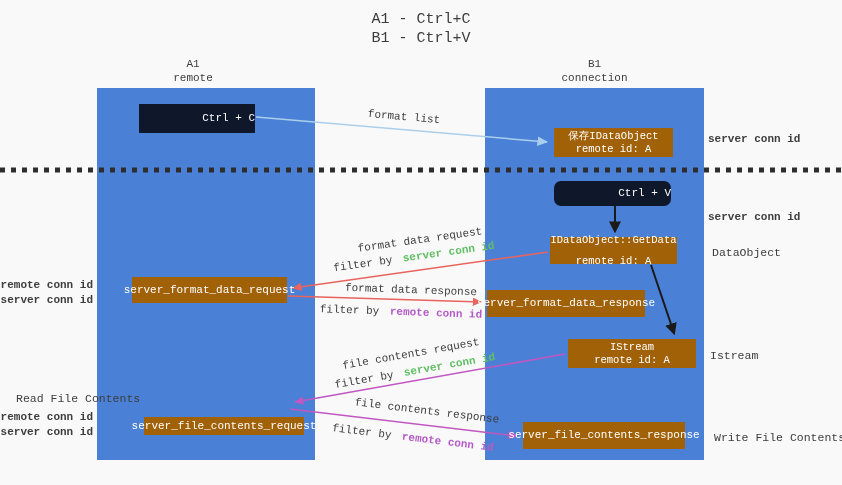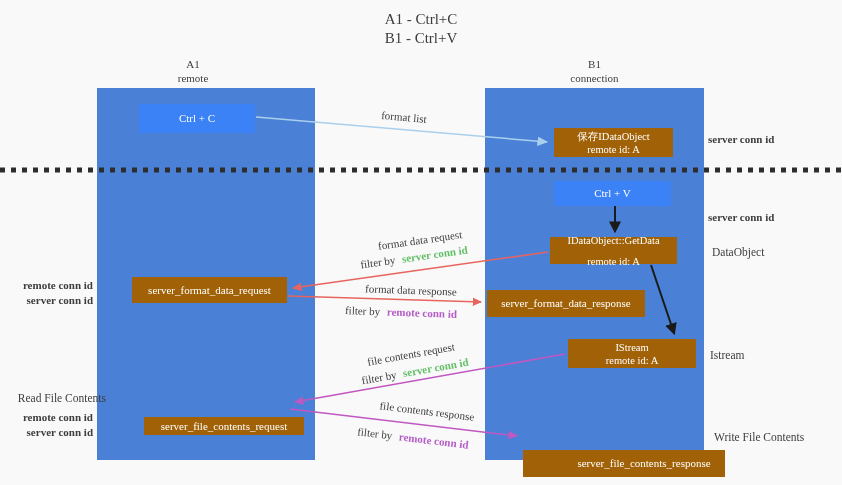--- a/index.html
+++ b/index.html
@@ -1,19 +1,19 @@
 <!DOCTYPE html>
 <html><head>
 <meta charset="utf-8">
 <style>
   html,body{margin:0;padding:0;background:#f9f9f9;}
   #canvas{
     position:relative;width:842px;height:485px;overflow:hidden;
     background:#f9f9f9;
-    font-family:Liberation Serif, serif;
+    font-family:Liberation Mono, monospace;
     color:#3d3d3d;
   }
   .lane{position:absolute;background:#4a80d5;top:88px;height:372px;}
   #lane-left{left:97px;width:218px;}
   #lane-right{left:485px;width:219px;}
   .lane-header{
     position:absolute;top:57px;text-align:center;
     font-size:11px;line-height:14px;color:#3d3d3d;
   }
   #header-left{left:84px;width:218px;}
@@ -22,21 +22,21 @@
     position:absolute;top:10px;left:0;width:842px;text-align:center;
     font-size:15px;line-height:19px;color:#3c3c3c;
   }
   .node{
     position:absolute;display:flex;flex-direction:column;
     align-items:center;justify-content:center;
     color:#ffffff;text-align:center;font-size:11px;line-height:13px;
     z-index:3;
   }
   .node.two{font-size:10.5px;}
-  .green-box{background:#3b82f6;}
+  .green-box{background:#0f172a;align-items:flex-end;}
   .orange-box{background:#a16207;}
   #svg-arrows{position:absolute;left:0;top:0;z-index:2;pointer-events:none;}
   .msg{
     position:absolute;white-space:nowrap;font-size:11px;color:#3d3d3d;
     z-index:4;
   }
   .msg span + span{margin-left:4px;}
   .green-t{color:#62bf66;font-weight:bold;}
   .purple-t{color:#b55bc8;font-weight:bold;}
   .side-label{position:absolute;font-size:11.5px;color:#3d3d3d;white-space:nowrap;z-index:4;}
@@ -100,21 +100,21 @@
 
   <div class="node green-box" style="left:139px;top:104px;width:116px;height:29px;">
     <span>Ctrl + C</span>
   </div>
 
   <div class="node orange-box two" style="left:554px;top:128px;width:119px;height:29px;">
     <span>保存IDataObject</span>
     <span>remote id: A</span>
   </div>
 
-  <div class="node green-box" style="left:554px;top:181px;width:117px;height:25px;">
+  <div class="node green-box" style="left:554px;top:181px;width:117px;height:25px;border-radius:7px;">
     <span>Ctrl + V</span>
   </div>
 
   <div class="node orange-box two" style="left:550px;top:237px;width:127px;height:27px;gap:8px;">
     <span>IDataObject::GetData</span>
     <span>remote id: A</span>
   </div>
 
   <div class="node orange-box" style="left:132px;top:277px;width:155px;height:26px;">
     <span>server_format_data_request</span>
@@ -126,21 +126,21 @@
 
   <div class="node orange-box two" style="left:568px;top:339px;width:128px;height:29px;">
     <span>IStream</span>
     <span>remote id: A</span>
   </div>
 
   <div class="node orange-box" style="left:144px;top:393px;width:160px;height:18px;margin-top:24px;">
     <span>server_file_contents_request</span>
   </div>
 
-  <div class="node orange-box" style="left:523px;top:450px;width:162px;height:27px;padding-left:40px;">
+  <div class="node orange-box" style="left:523px;top:422px;width:162px;height:27px;">
     <span>server_file_contents_response</span>
   </div>
 
   <div class="msg" style="left:404px;top:117px;transform:translate(-50%,-50%) rotate(5deg);">
     <span>format list</span>
   </div>
 
   <div class="msg" style="left:420px;top:240px;transform:translate(-50%,-50%) rotate(-8deg);">
     <span>format data request</span>
   </div>

